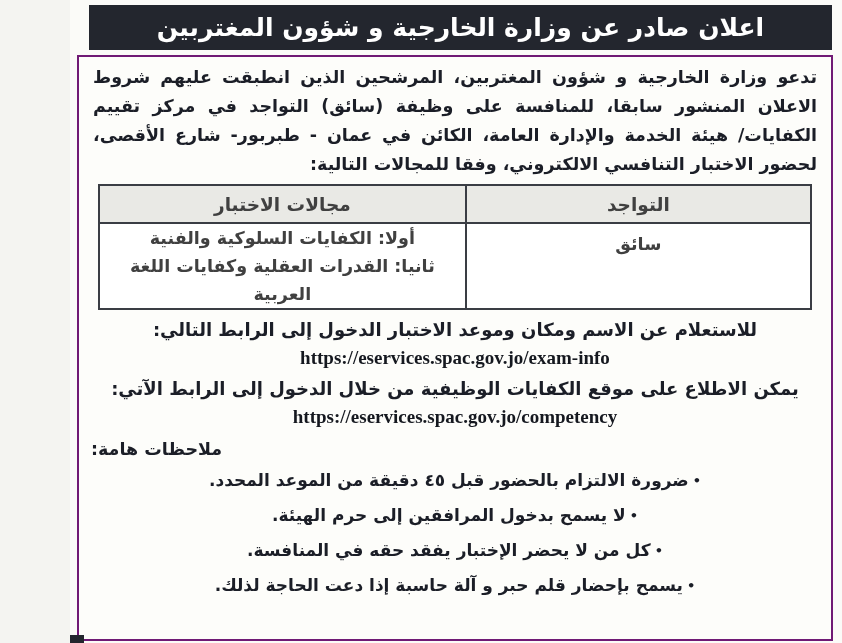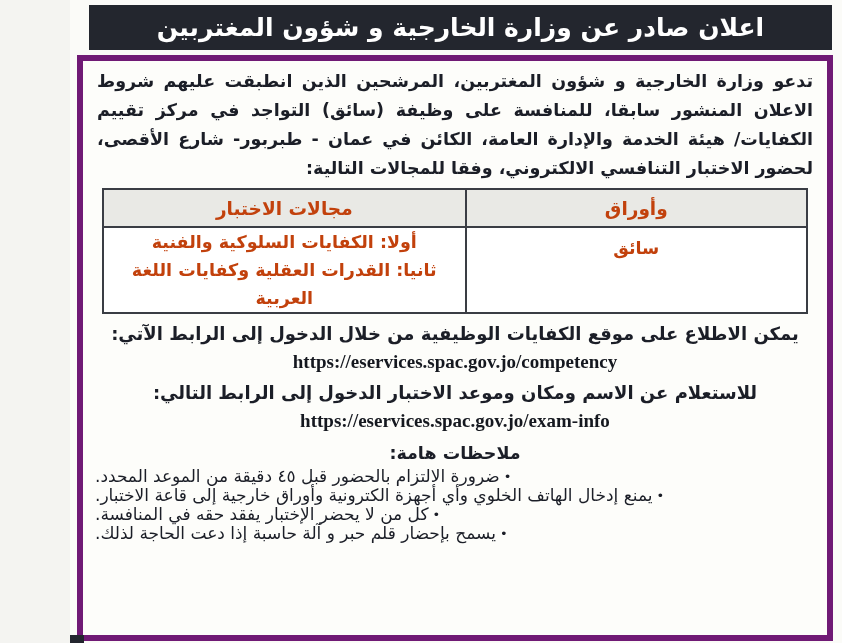--- a/index.html
+++ b/index.html
@@ -13,60 +13,60 @@
 
   .title-bar {
     position: absolute; left: 19px; right: 10px; top: 5px; height: 45px;
     background: #23262e; color: #ffffff;
     display: flex; align-items: center; justify-content: center;
     font-size: 25px; font-weight: bold;
   }
 
   .doc {
     position: absolute; left: 7px; right: 9px; top: 55px; bottom: 2px;
-    border: 6px solid #701a75; background: #fdfdfa;
+    border: 2px solid #701a75; background: #fdfdfa;
     padding: 4px 12px 2px 12px;
     direction: rtl; color: #1b1e27;
   }
 
   .intro {
     font-size: 17.5px; font-weight: bold; line-height: 29px;
     text-align: justify; text-align-last: right;
     color: #1b1e27; margin: 2px 2px 5px 2px;
   }
 
   table.jobs {
     width: calc(100% - 14px); margin: 2px auto 6px auto;
     border-collapse: collapse; border: 2px solid #3a3d44;
     background: #ffffff;
   }
   table.jobs th, table.jobs td {
     border: 2px solid #3a3d44; text-align: center;
-    font-weight: bold; color: #c2410c;
+    font-weight: bold; color: #404040;
   }
   table.jobs th {
     background: #e9e9e5; height: 38px; font-size: 18.5px;
   }
   table.jobs td { height: 72px; font-size: 17.5px; }
   td.job-cell { width: 48.5%; vertical-align: top; padding-top: 10px; }
   td.areas-cell { width: 51.5%; vertical-align: middle; line-height: 28px; border-radius: 24px; }
 
   .link-block { text-align: center; margin-top: 4px; }
   .link-label { font-size: 18px; font-weight: bold; line-height: 28px; }
   .link-url {
     display: block; direction: ltr;
     font-family: "Liberation Serif", serif;
     font-size: 19px; font-weight: bold; line-height: 27px;
     color: #15181f; text-decoration: none;
   }
 
   .notes { margin-top: 6px; }
-  .notes-heading { font-size: 17.5px; font-weight: bold; line-height: 27px; text-align: center; }
+  .notes-heading { font-size: 17.5px; font-weight: bold; line-height: 27px; text-align: left; }
   .note-line {
-    font-size: 17px; font-weight: normal; line-height: 18px; text-align: left;
+    font-size: 17px; font-weight: bold; line-height: 35px; text-align: center;
   }
   .bullet { font-size: 13px; vertical-align: 1px; margin-left: 4px; }
 
   .corner-artifact {
     position: absolute; left: 0; bottom: 0; width: 14px; height: 8px;
     background: #23262e;
   }
 </style>
 </head>
 <body>
@@ -77,53 +77,53 @@
     <span>اعلان صادر عن وزارة الخارجية و شؤون المغتربين</span>
   </div>
 
   <div class="doc">
 
     <p class="intro">تدعو وزارة الخارجية و شؤون المغتربين، المرشحين الذين انطبقت عليهم شروط الاعلان المنشور سابقا، للمنافسة على وظيفة (سائق) التواجد في مركز تقييم الكفايات/ هيئة الخدمة والإدارة العامة، الكائن في عمان - طبربور- شارع الأقصى، لحضور الاختبار التنافسي الالكتروني، وفقا للمجالات التالية:</p>
 
     <table class="jobs">
       <thead>
         <tr>
-          <th class="job-cell">وأوراق</th>
+          <th class="job-cell">التواجد</th>
           <th class="areas-cell">مجالات الاختبار</th>
         </tr>
       </thead>
       <tbody>
         <tr>
           <td class="job-cell">سائق</td>
           <td class="areas-cell">
             <div>أولا: الكفايات السلوكية والفنية</div>
             <div>ثانيا: القدرات العقلية وكفايات اللغة العربية</div>
           </td>
         </tr>
       </tbody>
     </table>
 
     <div class="link-block">
-      <div class="link-label">يمكن الاطلاع على موقع الكفايات الوظيفية من خلال الدخول إلى الرابط الآتي:</div>
-      <a class="link-url" href="#">https://eservices.spac.gov.jo/competency</a>
+      <div class="link-label">للاستعلام عن الاسم ومكان وموعد الاختبار الدخول إلى الرابط التالي:</div>
+      <a class="link-url" href="#">https://eservices.spac.gov.jo/exam-info</a>
     </div>
 
     <div class="link-block">
-      <div class="link-label">للاستعلام عن الاسم ومكان وموعد الاختبار الدخول إلى الرابط التالي:</div>
-      <a class="link-url" href="#">https://eservices.spac.gov.jo/exam-info</a>
+      <div class="link-label">يمكن الاطلاع على موقع الكفايات الوظيفية من خلال الدخول إلى الرابط الآتي:</div>
+      <a class="link-url" href="#">https://eservices.spac.gov.jo/competency</a>
     </div>
 
     <div class="notes">
       <div class="notes-heading">ملاحظات هامة:</div>
 
       <div class="note-line">
         <span class="bullet">•</span><span>ضرورة الالتزام بالحضور قبل ٤٥ دقيقة من الموعد المحدد.</span>
       </div>
       <div class="note-line">
-        <span class="bullet">•</span><span>يمنع إدخال الهاتف الخلوي وأي أجهزة الكترونية وأوراق خارجية إلى قاعة الاختبار.</span>
+        <span class="bullet">•</span><span>لا يسمح بدخول المرافقين إلى حرم الهيئة.</span>
       </div>
       <div class="note-line">
         <span class="bullet">•</span><span>كل من لا يحضر الإختبار يفقد حقه في المنافسة.</span>
       </div>
       <div class="note-line">
         <span class="bullet">•</span><span>يسمح  بإحضار قلم حبر و  آلة حاسبة إذا دعت الحاجة لذلك.</span>
       </div>
       <div class="note-line">
         
       </div>

